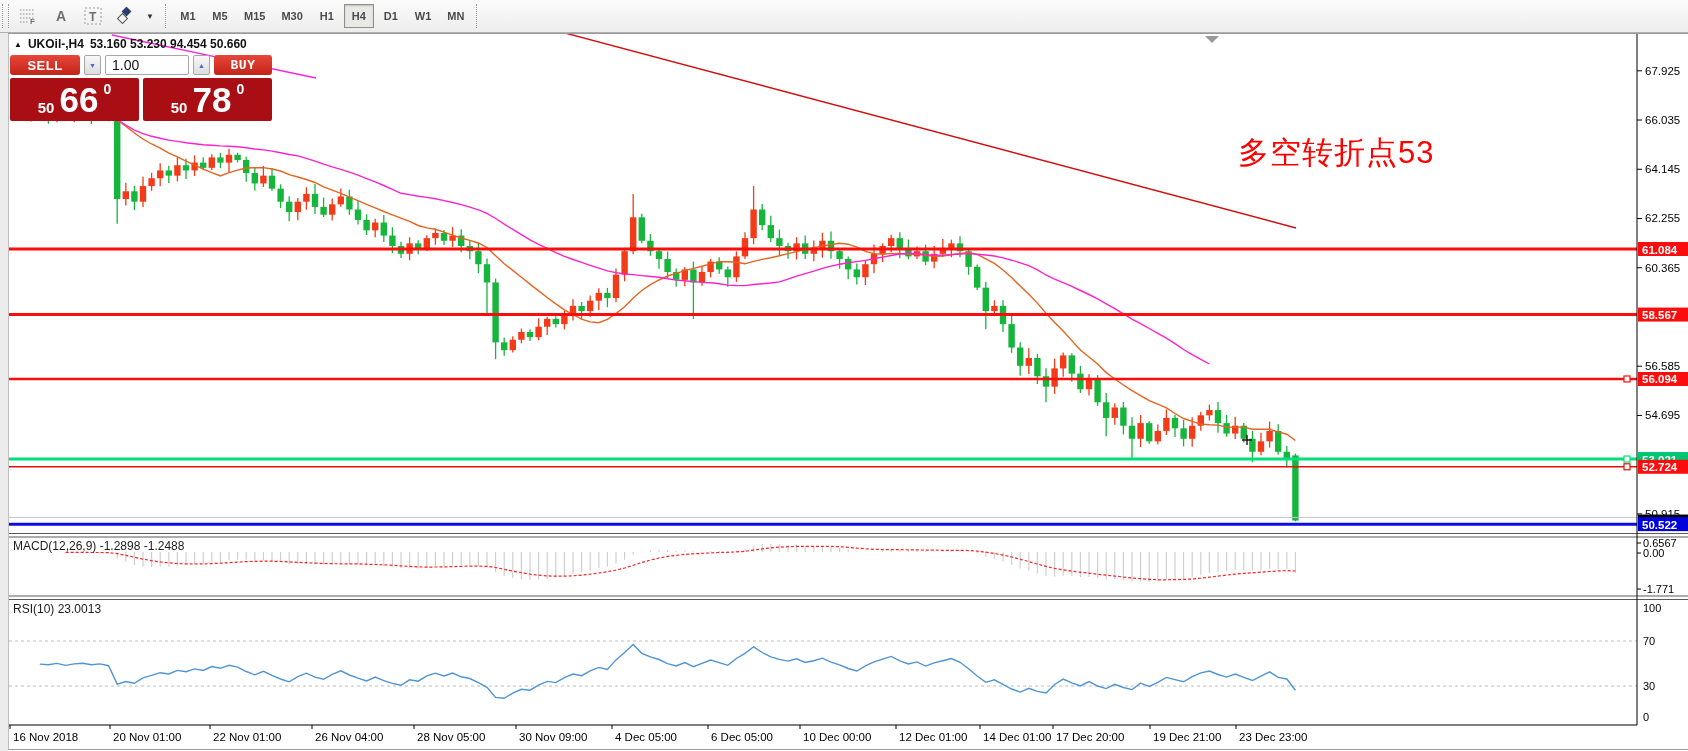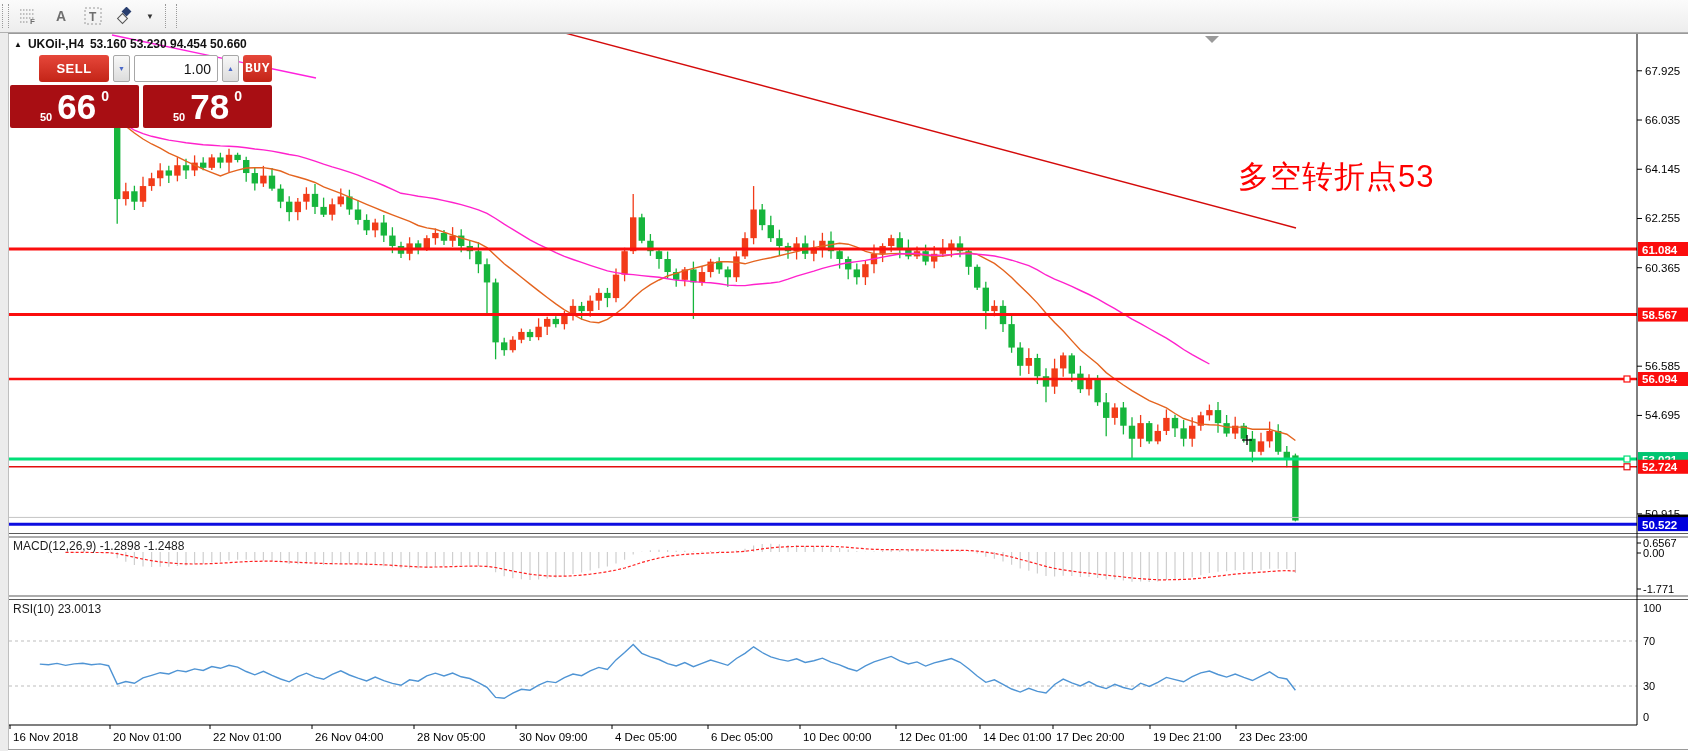--- a/index.html
+++ b/index.html
@@ -27,38 +27,38 @@
   #chart-svg { position:absolute; left:0; top:0; z-index:1; }
   svg text { font-family:"Liberation Sans", sans-serif; }
 
   
   #chart-title { position:absolute; left:14px; top:37px; z-index:8; font-size:12px; font-weight:bold;
     color:#111; display:flex; align-items:center; gap:6px; }
   #chart-title .arrow { font-size:8px; }
 
   
   #trade-panel { position:absolute; left:10px; top:55px; width:262px; z-index:10; }
-  .tp-row1 { display:flex; gap:4px; height:27px;padding-left:29px; }
+  .tp-row1 { display:flex; gap:4px; height:20px; }
   .tp-sell,.tp-buy { border:none; border-radius:3px; color:#fff; font-weight:bold; font-size:13px;
     font-family:"Liberation Sans",sans-serif; letter-spacing:.5px; cursor:pointer;
     background:linear-gradient(#e6473a,#c32417); }
   .tp-sell { width:70px; } .tp-buy { width:58px; flex:1;font-family:Liberation Mono, monospace; }
   .tp-spin { width:17px; border:1px solid #a7a7a7; border-radius:2px; background:linear-gradient(#f8f8f8,#dcdcdc);
     color:#4a68c8; font-size:7px; cursor:pointer; padding:0; }
-  .tp-vol { width:84px; border:1px solid #a7a7a7; border-radius:2px; text-align:right; padding:0 6px;
+  .tp-vol { width:84px; border:1px solid #a7a7a7; border-radius:2px; padding:0 6px;
     font-family:"Liberation Sans",sans-serif; font-size:14px; color:#111; }
   .tp-row2 { display:flex; gap:4px; margin-top:3px; height:43px; }
   .tp-price { flex:1; background:#a80e13; border-radius:2px; color:#fff; display:flex;
     align-items:center; justify-content:center; cursor:pointer; }
-  .tp-small { font-size:11px; font-weight:bold; align-self:flex-end; margin-bottom:5px; }
+  .tp-small { font-size:15px; font-weight:bold; align-self:flex-end; margin-bottom:5px; }
   .tp-big { font-size:35px; font-weight:bold; line-height:38px; margin:0 5px; }
   .tp-sup { font-size:14px; font-weight:bold; align-self:flex-start; margin-top:3px; }
 
   
-  #annotation { position:absolute; left:1238px; top:156px; z-index:7; font-size:31px;
+  #annotation { position:absolute; left:1238px; top:132px; z-index:7; font-size:31px;
     letter-spacing:1px; font-weight:500; }
   .ind-label { position:absolute; z-index:7; font-size:12px; color:#1c1c1c; }
   #macd-label { left:13px; top:539px; }
   #rsi-label  { left:13px; top:602px; }
 </style>
 </head>
 <body>
 
 <div id="stage">
 
@@ -83,20 +83,21 @@
       </svg>
     </div>
     <div class="tool-ic">
       <svg width="18" height="18" viewBox="0 0 18 18">
         <rect x="7" y="1" width="7" height="7" transform="rotate(45 10.5 4.5)" fill="#2a3f6f"></rect>
         <rect x="3" y="8" width="7" height="7" transform="rotate(45 6.5 11.5)" fill="none" stroke="#555"></rect>
       </svg>
     </div>
     <div class="tool-ic" style="width:12px;font-size:8px;color:#333;">▼</div>
     <div class="tb-sep"></div>
+    <span id="tf-group"><button class="tf-btn">M1</button><button class="tf-btn">M5</button><button class="tf-btn">M15</button><button class="tf-btn">M30</button><button class="tf-btn">H1</button><button class="tf-btn active">H4</button><button class="tf-btn">D1</button><button class="tf-btn">W1</button><button class="tf-btn">MN</button></span>
     <div class="tb-sep" style="margin-left:4px;"></div>
   </div>
 
   <div id="left-gutter"></div>
 
   <svg id="chart-svg" width="1688" height="751">
       <defs>
         <clipPath id="mainClip">
           <rect x="9" y="34" width="1628" height="499"></rect>
         </clipPath>

